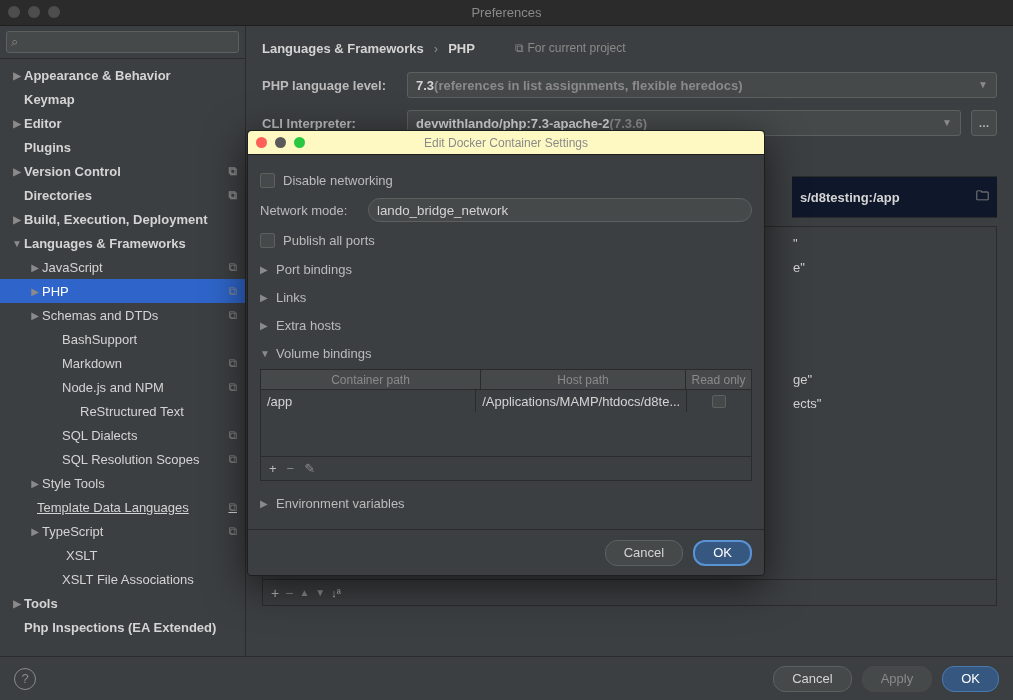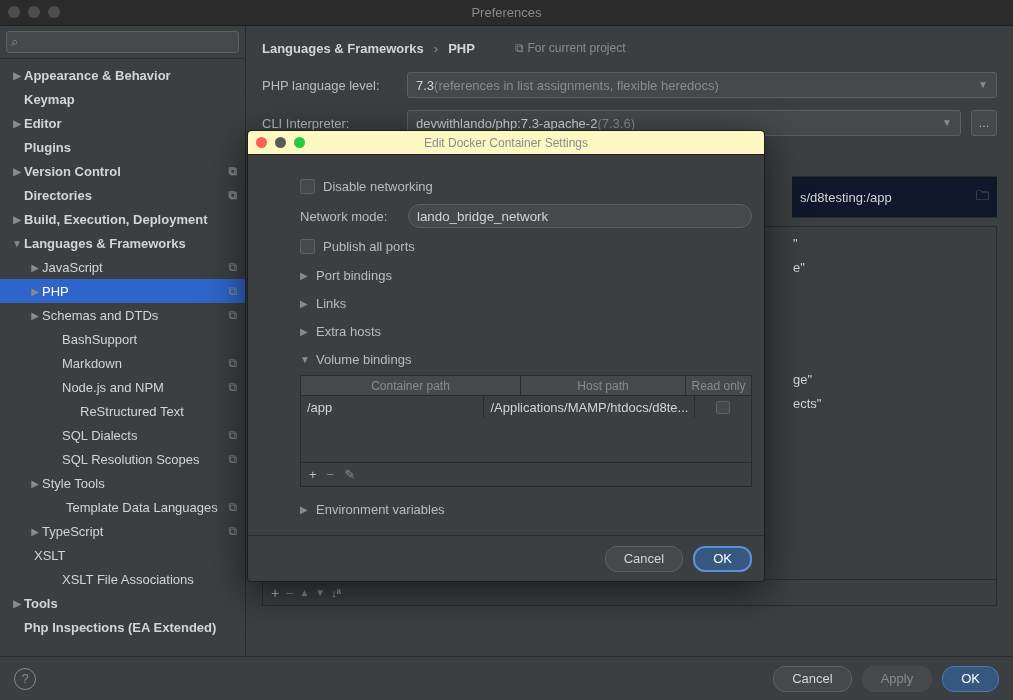--- a/index.html
+++ b/index.html
@@ -143,20 +143,21 @@
     display:flex;
     align-items:center;
     gap:4px;
     margin-left:30px;
   }
   .form-row {
     display: flex;
     align-items: center;
     margin-top: 12px;
     gap: 10px;
+    font-weight: bold;
   }
   .form-label { width: 135px; color: var(--text);}
   .select {
     flex: 1;
     height: 26px;
     background: var(--input-bg);
     border: 1px solid var(--input-border);
     border-radius: 3px;
     padding: 0 26px 0 8px;
     display: flex;
@@ -250,21 +251,21 @@
     display:flex;align-items:center;justify-content:center;
     background:#fef9c3;
     border-bottom:1px solid #1e1e1e;
     color:var(--text-dim);
     position:relative;
     font-size:12px;
     border-radius:4px 4px 0 0;
   }
   .modal-lights{position:absolute;left:8px;top:6px;display:flex;gap:8px;}
   .mtl{width:11px;height:11px;border-radius:50%;}
-  .modal-body{padding:16px 12px 0 12px;flex:1;margin-left:40px;}
+  .modal-body{padding:10px 12px 0 12px;flex:1;}
   .modal-row{display:flex;align-items:center;height:30px;gap:8px;}
   .checkbox{
     width:15px;height:15px;border:1px solid var(--input-border);
     background:var(--input-bg);border-radius:2px;
   }
   .modal-label{color:var(--text);}
   .modal-input{
     flex:1;height:24px;background:var(--input-bg);
     border:1px solid var(--input-border);border-radius:12px;
     padding:0 8px;color:var(--text-bright);
@@ -396,31 +397,31 @@
           </div>
           <div class="tree-item child" style="padding-left: 48px;">
             <span class="arrow"></span>
             <span>SQL Resolution Scopes</span>
             <span class="copy-icon">⧉</span>
           </div>
           <div class="tree-item child">
             <span class="arrow">▶</span>
             <span>Style Tools</span>
           </div>
+          <div class="tree-item child" style="padding-left: 23px; text-decoration: underline;">
+            <span class="arrow"></span>
+            <span>Template Data Languages</span>
+            <span class="copy-icon">⧉</span>
+          </div>
+          <div class="tree-item child">
+            <span class="arrow">▶</span>
+            <span>TypeScript</span>
+            <span class="copy-icon">⧉</span>
+          </div>
           <div class="tree-item child" style="padding-left: 52px;">
-            <span class="arrow"></span>
-            <span>Template Data Languages</span>
-            <span class="copy-icon">⧉</span>
-          </div>
-          <div class="tree-item child">
-            <span class="arrow">▶</span>
-            <span>TypeScript</span>
-            <span class="copy-icon">⧉</span>
-          </div>
-          <div class="tree-item child" style="padding-left: 20px;">
             <span class="arrow"></span>
             <span>XSLT</span>
           </div>
           <div class="tree-item child" style="padding-left: 48px; text-align: right;">
             <span class="arrow"></span>
             <span>XSLT File Associations</span>
           </div>
           <div class="tree-item bold">
             <span class="arrow">▶</span>
             <span>Tools</span>

